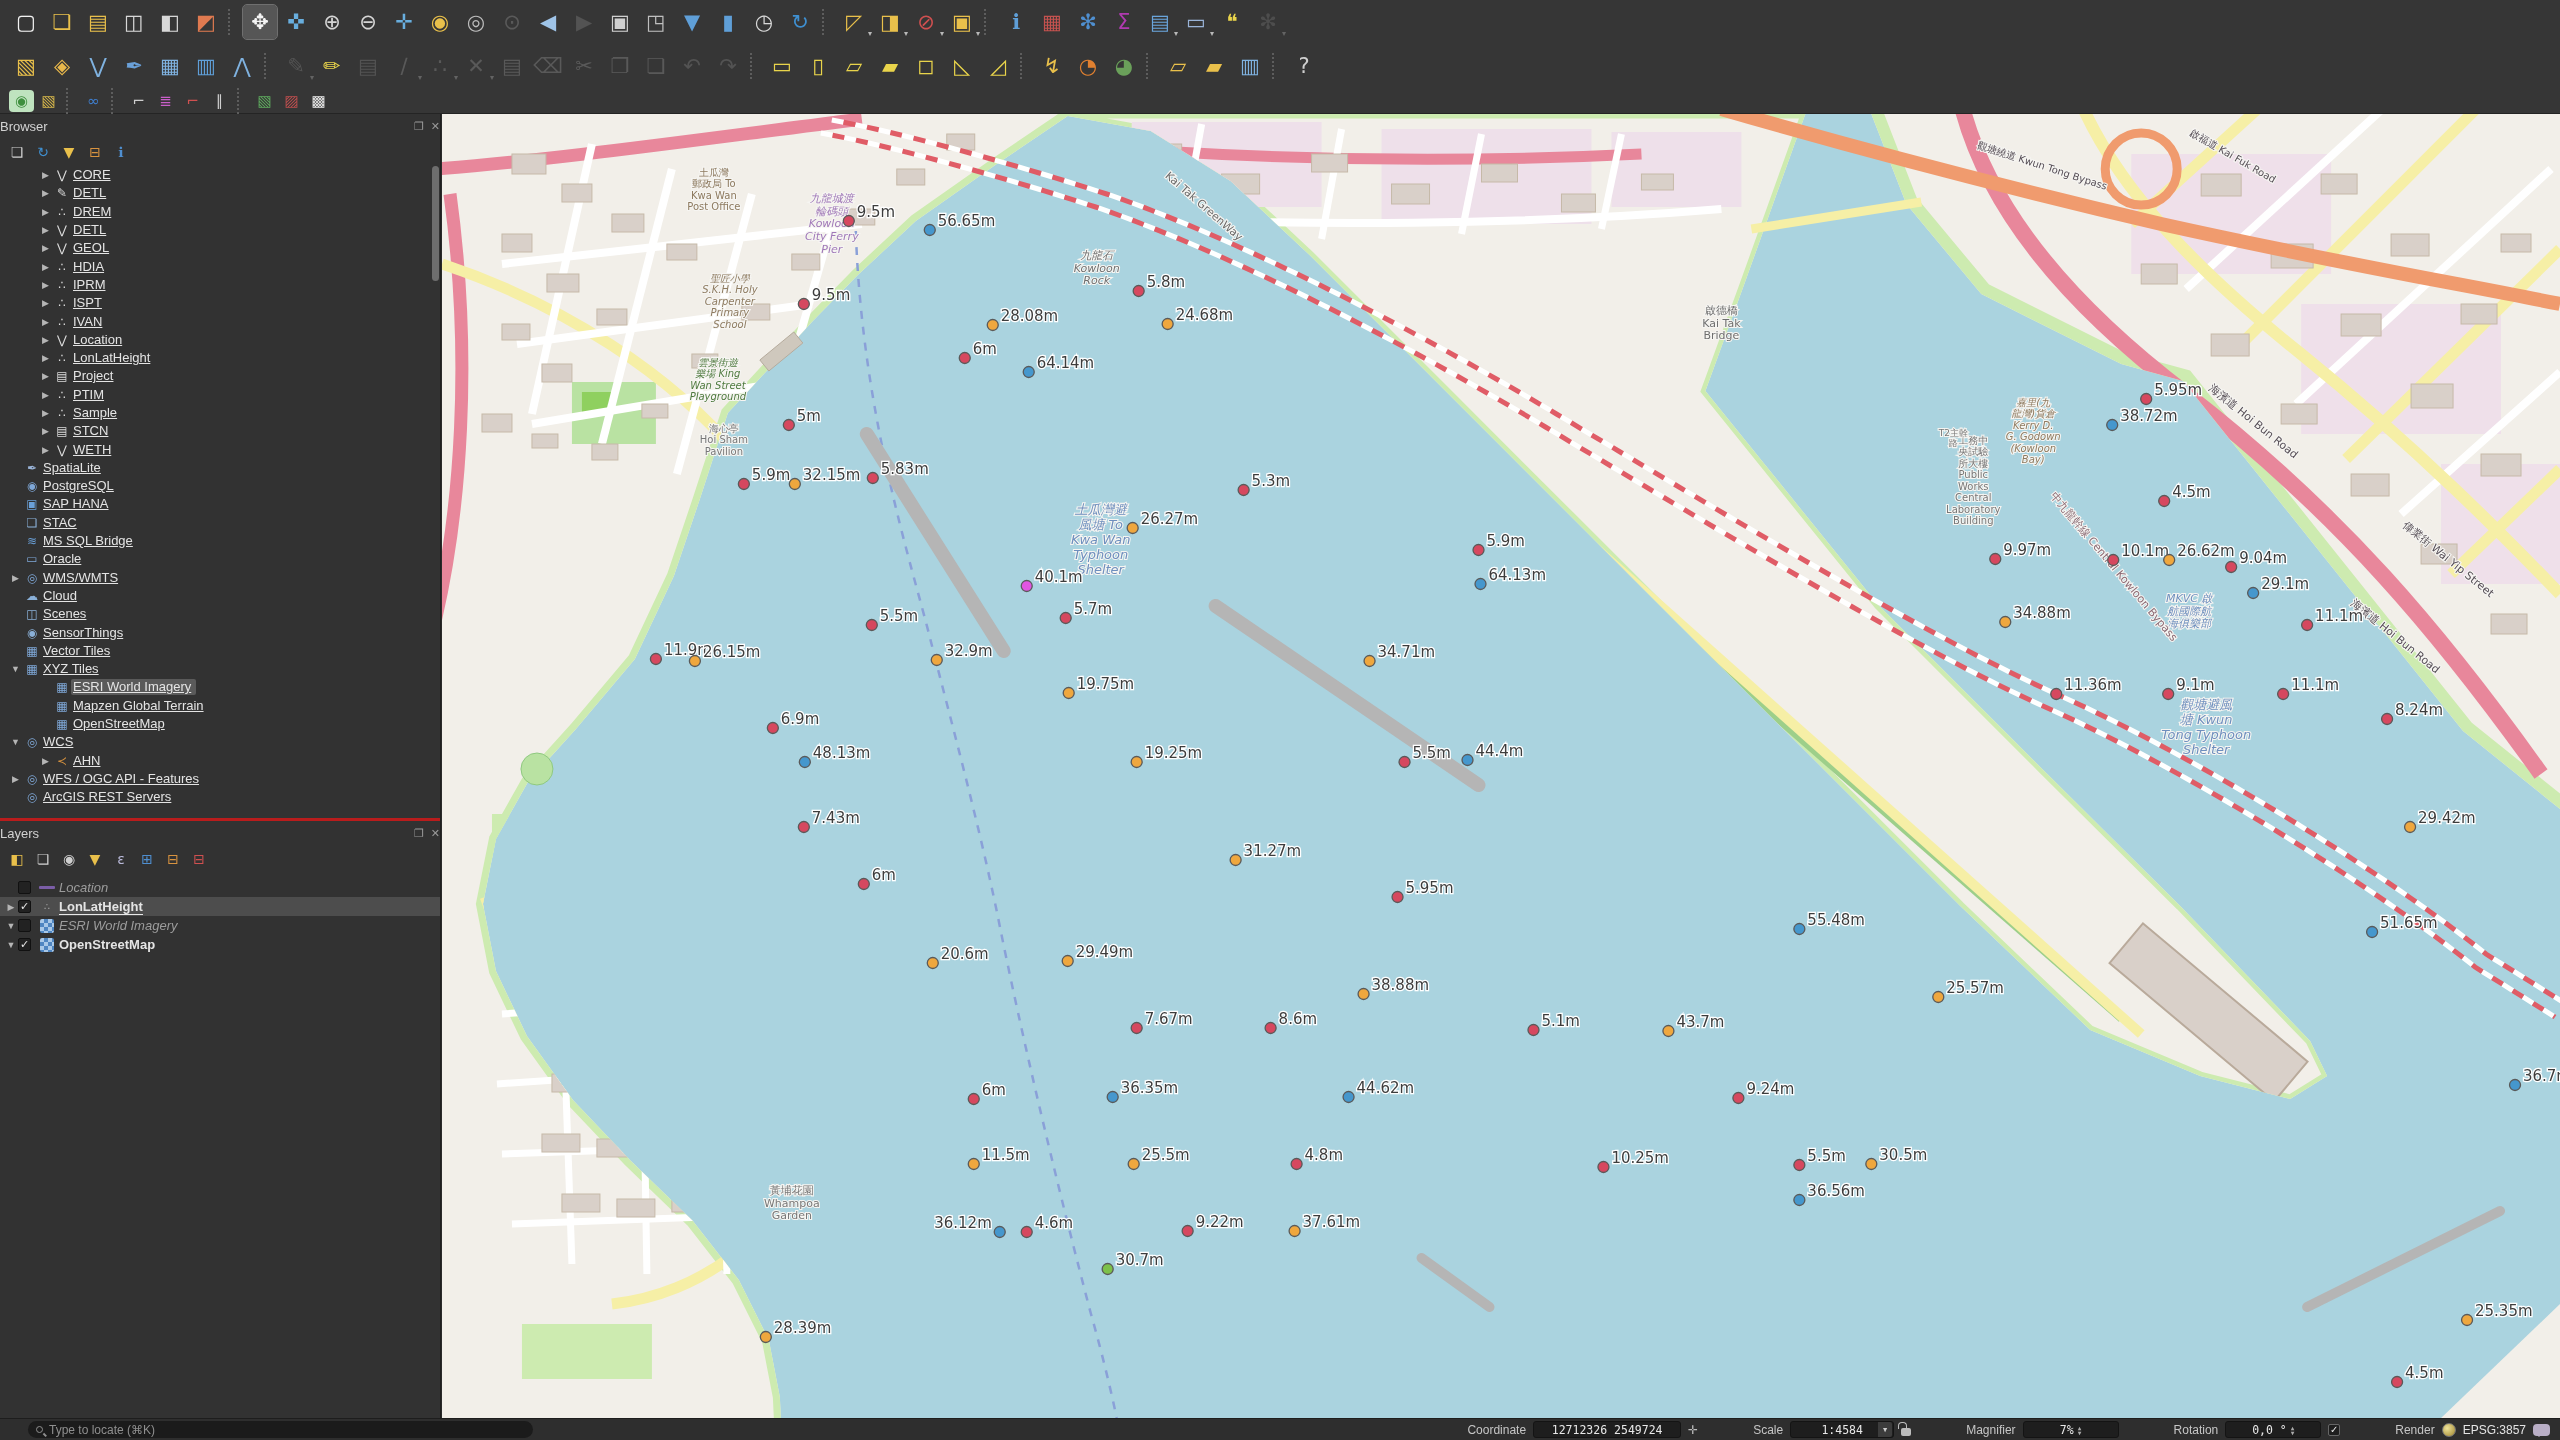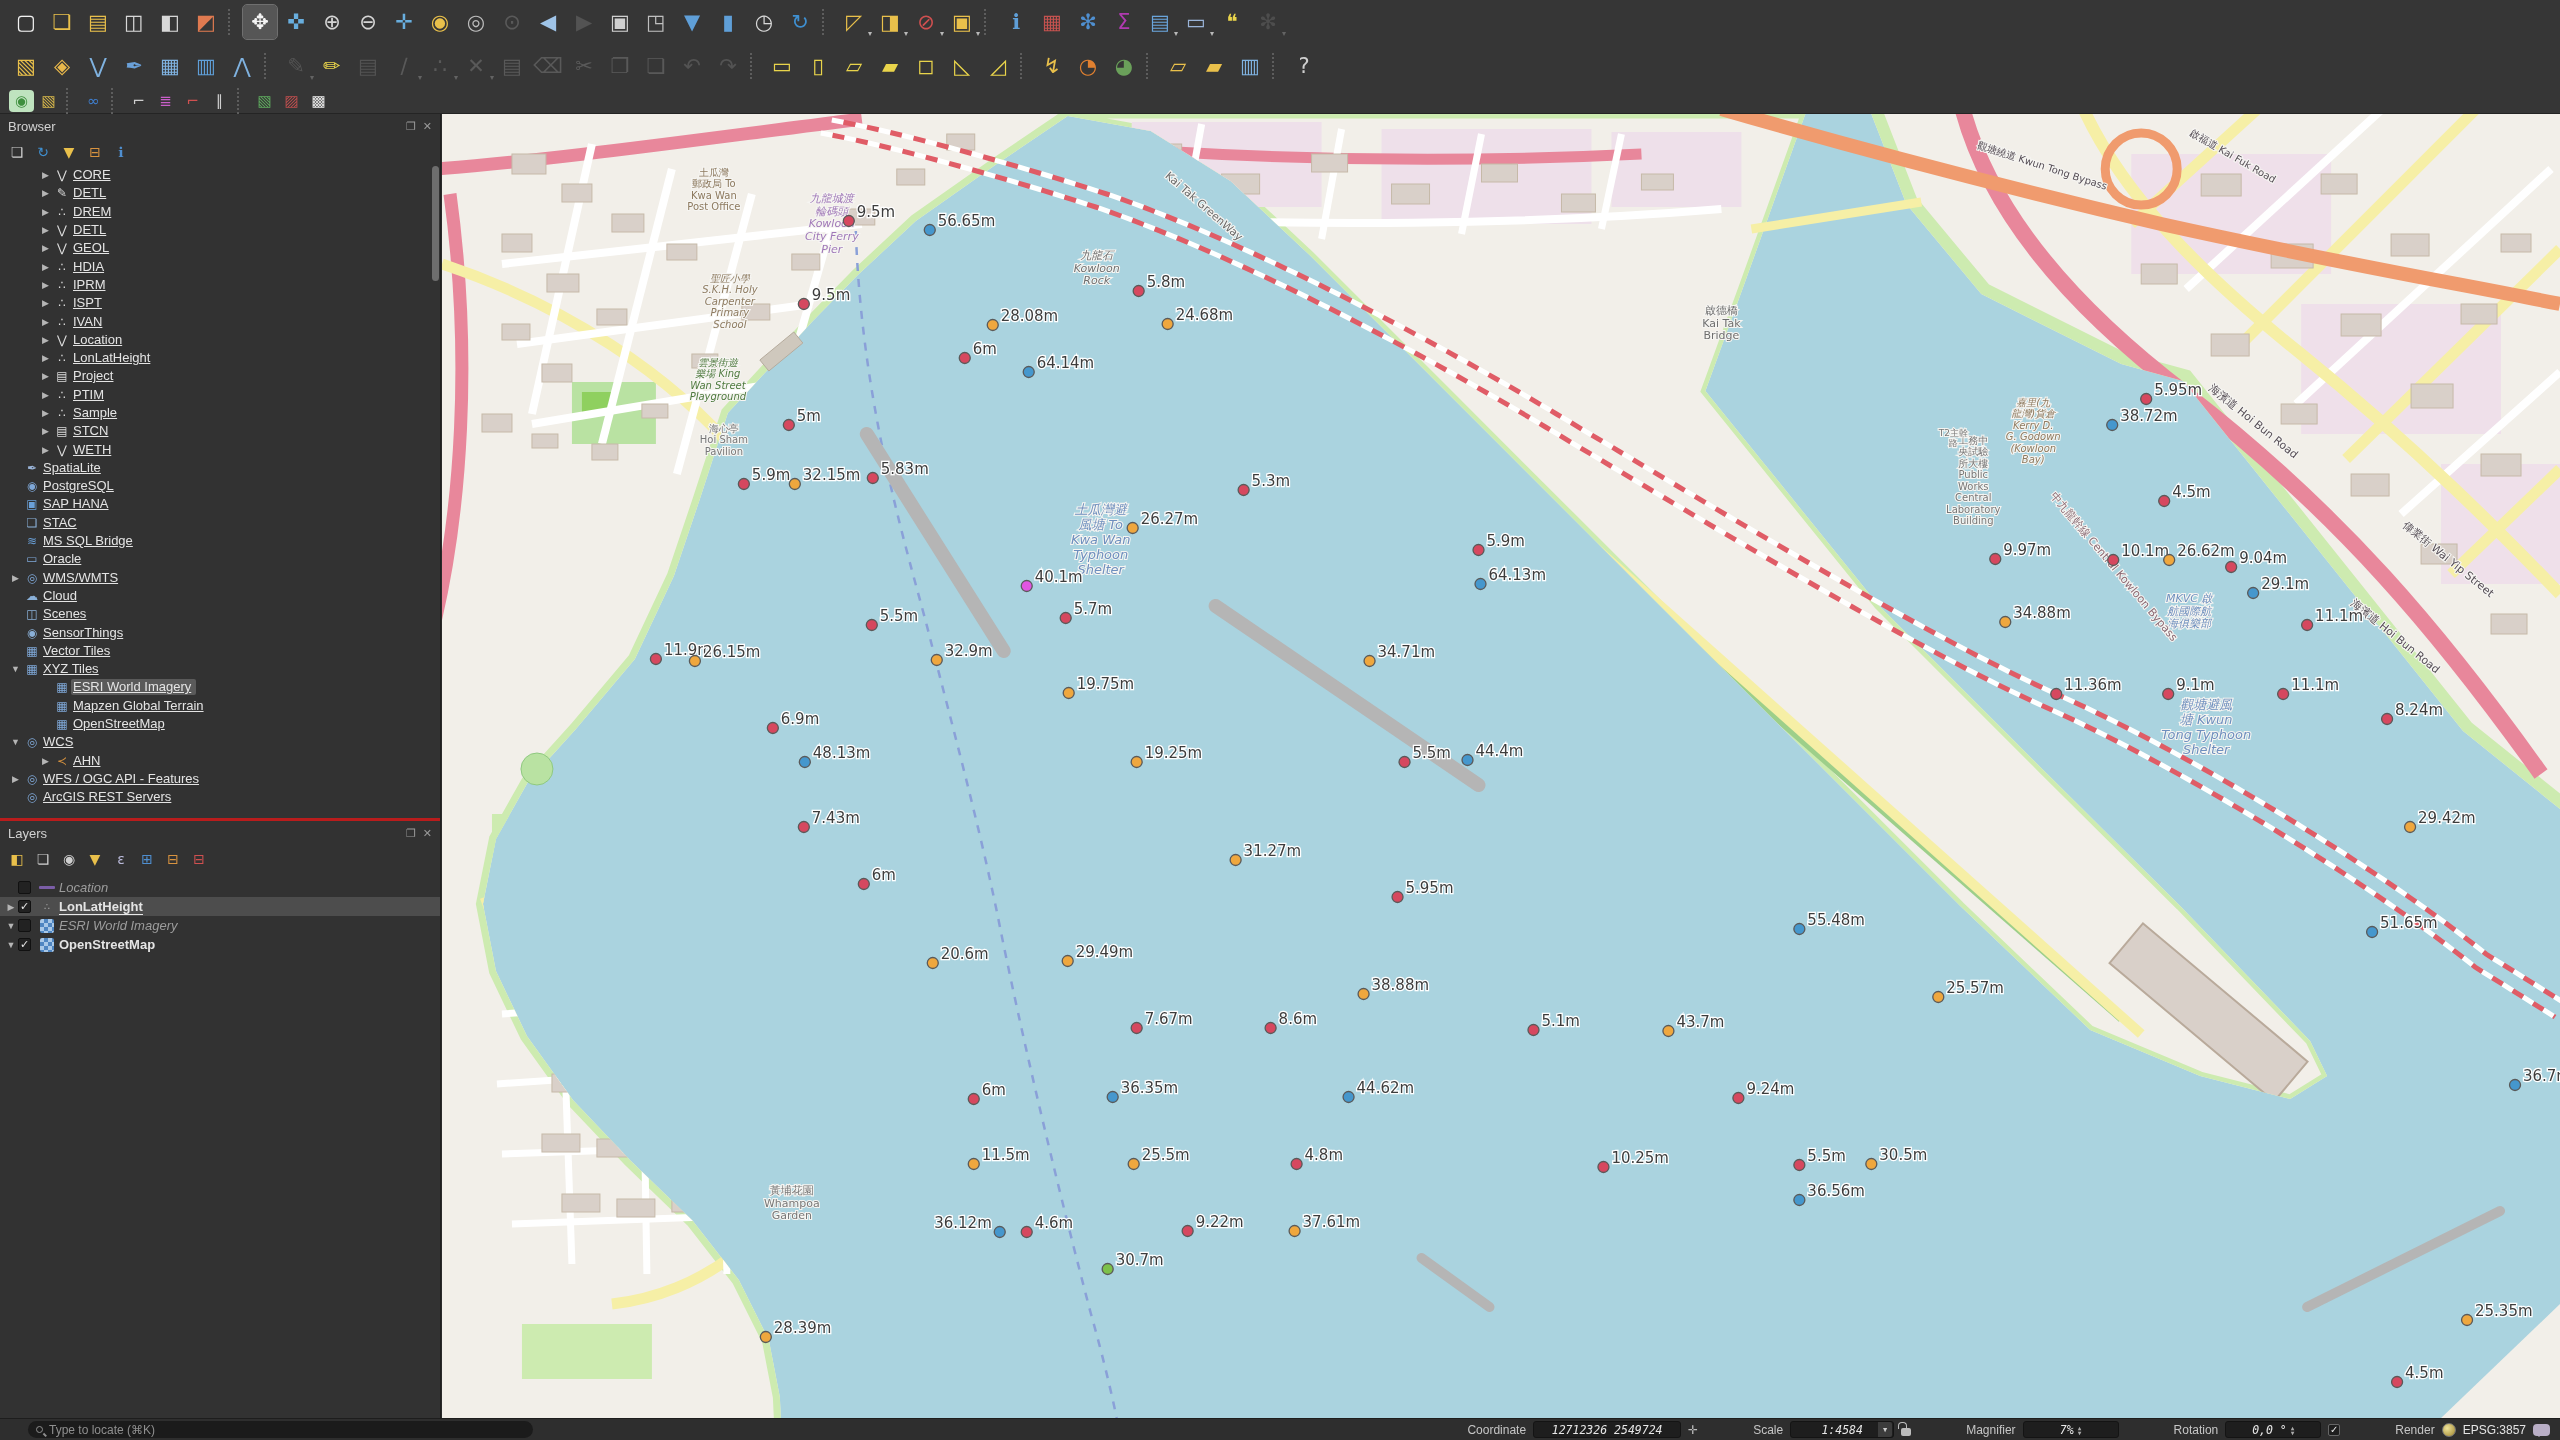--- a/index.html
+++ b/index.html
@@ -17,21 +17,21 @@
     font-family:"DejaVu Sans",sans-serif; }
   .tb-row.small .tbi { width:25px; height:22px; font-size:15px; }
   .tbi.active { background:#565656; outline:1px solid #6f6f6f; }
   .tbi.dis { opacity:.35; }
   .tbi .dd { position:absolute; right:-1px; bottom:1px; font-size:8px; color:#b8b8b8; }
   .tbsep { width:7px; height:26px; border-left:2px dotted #5d5d5d; margin:0 7px 0 4px; flex:0 0 auto; }
 
   
   #dock { position:absolute; left:0; top:114px; width:441px; bottom:22px;
     background:#323232; border-right:1px solid #1f1f1f; display:flex; flex-direction:column; }
-  .panel-title { height:24px; display:flex; align-items:center; padding:0 8px;
+  .panel-title { height:24px; display:flex; align-items:center; padding:0 0;
     color:#d2d2d2; font-size:13px; }
   .panel-title .sp { flex:1; }
   .winbtn { color:#9a9a9a; font-size:11px; margin-left:7px; }
   .panel-tools { height:27px; display:flex; align-items:center; padding-left:6px; gap:4px; }
   .pti { width:22px; height:22px; display:flex; align-items:center; justify-content:center;
     font-size:14px; border-radius:3px; font-family:"DejaVu Sans",sans-serif; }
   #browser-panel { height:704px; position:relative; }
   #browser-tree { position:absolute; top:52px; left:0; right:10px; bottom:4px; overflow:hidden; }
   .trow { height:18.3px; display:flex; align-items:center; font-size:13px; color:#e4e4e4; white-space:nowrap; }
   .trow .arr { width:15px; text-align:center; color:#b5b5b5; font-size:9px; flex:0 0 auto; }
@@ -73,21 +73,21 @@
   #statusbar { position:absolute; left:0; bottom:0; width:2560px; height:22px; background:#2e2e2e;
     border-top:1px solid #1d1d1d; display:flex; align-items:center; font-size:12px; color:#cfcfcf; }
   #locate-box { width:505px; height:17px; margin-left:28px; background:#1b1b1b; border-radius:9px;
     display:flex; align-items:center; padding-left:8px; color:#8f8f8f; gap:6px; }
   .lens { width:7px; height:7px; border:1.5px solid #8f8f8f; border-radius:50%; position:relative; }
   .lens:after { content:""; position:absolute; width:4px; height:1.5px; background:#8f8f8f;
     transform:rotate(45deg); left:6px; top:7px; }
   #sb-right { margin-left:auto; display:flex; align-items:center; gap:7px; padding-right:10px; }
   .sb-field { background:#1e1e1e; border:1px solid #141414; border-radius:3px; height:17px;
     display:flex; align-items:center; justify-content:center; color:#e8e8e8;
-    font-family:"DejaVu Sans Mono",monospace; font-size:11.5px; position:relative;font-style:italic; }
+    font-family:"DejaVu Sans Mono",monospace; font-size:11.5px; position:relative; }
   .sb-lab { color:#c6c6c6;margin-left:48px; }
   .spin { display:flex; flex-direction:column; margin-left:4px; line-height:5px; font-size:6px; color:#aaa; }
   .combo-arrow { width:14px; height:15px; background:#3c3c3c; border-radius:0 2px 2px 0;
     display:flex; align-items:center; justify-content:center; font-size:7px; color:#ccc;
     position:absolute; right:1px; }
   .lock { width:10px; height:8px; background:#bdbdbd; border-radius:2px; position:relative; margin-top:4px; }
   .lock:before { content:""; position:absolute; width:7px; height:6px; border:1.5px solid #bdbdbd;
     border-bottom:none; border-radius:4px 4px 0 0; top:-6px; left:-3px; }
   .sb-cb { width:12px; height:12px; background:#1e1e1e; border:1px solid #666; border-radius:2px;
     color:#e8e8e8; font-size:10px; display:flex; align-items:center; justify-content:center;

